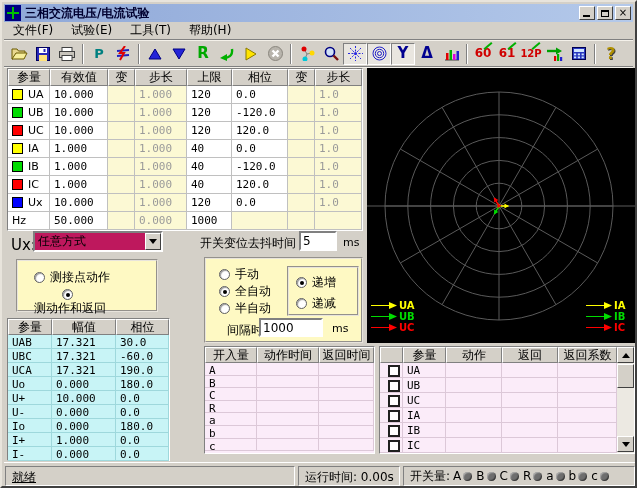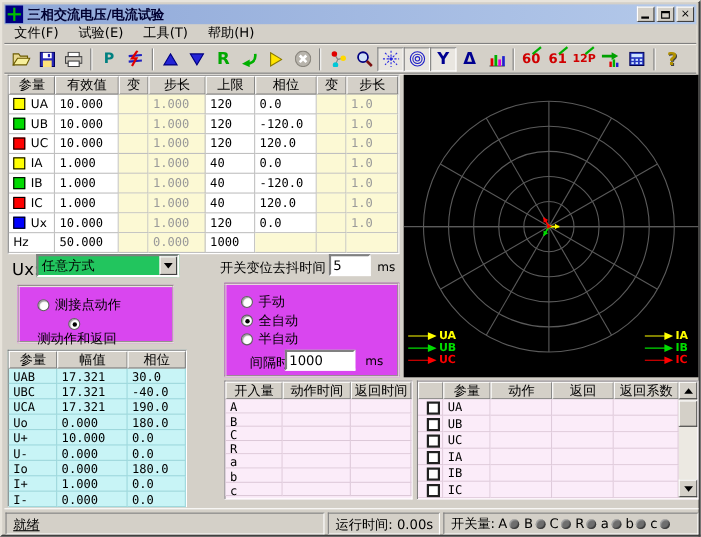--- a/index.html
+++ b/index.html
@@ -41,34 +41,34 @@
   #param-table .h{background:#d4d0c8;border:1px solid;border-color:#fff #808080 #808080 #fff;
     text-align:center;line-height:15px;font-size:12px;overflow:hidden;}
   #param-table .c{border-right:1px solid #c0c0c0;border-bottom:1px solid #c0c0c0;
     padding:2px 0 0 4px;white-space:nowrap;overflow:hidden;font-family:"DejaVu Sans Mono",monospace;}
   #param-table .var{background:#fcf9d4;}
   #param-table .step{background:#fcf9d4;color:#9a9a9a;}
   .swatch{display:inline-block;width:11px;height:11px;border:1px solid #000;vertical-align:-2px;margin-right:5px;}
 
   
   #ux-label{position:absolute;left:9px;top:234px;font-size:15px;}
-  #ux-combo{position:absolute;left:31px;top:229px;width:130px;height:21px;background:#22c55e;
+  #ux-combo{position:absolute;left:31px;top:229px;width:130px;height:21px;background:#be185d;
     border:2px solid;border-color:#808080 #fff #fff #808080;display:flex;align-items:center;}
   #ux-combo .val{flex:1;font-size:12px;padding-left:3px;white-space:nowrap;overflow:hidden;}
   .combo-btn{width:16px;height:100%;background:#d4d0c8;border:1px solid;border-color:#fff #404040 #404040 #fff;
     display:flex;align-items:center;justify-content:center;}
   .down-arrow{width:0;height:0;border-left:4px solid transparent;border-right:4px solid transparent;border-top:5px solid #000;}
   .field{background:#fff;border:2px solid;border-color:#808080 #fff #fff #808080;font-size:12px;padding:0 2px;
     font-family:"DejaVu Sans","Liberation Sans",sans-serif;}
   #debounce-label{position:absolute;left:198px;top:233px;font-size:12px;}
   #debounce-input{position:absolute;left:297px;top:229px;width:38px;height:20px;}
   #debounce-unit{position:absolute;left:341px;top:234px;font-size:11px;}
 
   
-  .groupbox{position:absolute;border:2px groove #e8e4dc;background:#d946ef;}
+  .groupbox{position:absolute;border:2px groove #e8e4dc;background:#fef9c3;}
   #group-measure{left:14px;top:257px;width:142px;height:53px;}
   #group-run{left:202px;top:255px;width:159px;height:86px;}
   #group-dir{position:absolute;left:81px;top:7px;width:72px;height:50px;border:2px groove #e8e4dc;}
   .radio-row{position:absolute;display:flex;align-items:center;font-size:12px;white-space:nowrap;}
   .radio{width:11px;height:11px;border-radius:50%;background:#fff;border:1px solid #606060;
     box-shadow:inset 1px 1px 1px rgba(0,0,0,.4);margin-right:5px;position:relative;flex:0 0 auto;}
   .radio.selected::after{content:"";position:absolute;left:3px;top:3px;width:4px;height:4px;border-radius:50%;background:#000;}
   #interval-label{position:absolute;left:9px;top:63px;font-size:12px;margin-left:12px;}
   #interval-input{position:absolute;left:53px;top:59px;width:64px;height:19px;}
   #interval-unit{position:absolute;left:126px;top:63px;font-size:11px;}
@@ -406,20 +406,30 @@
       <span class="radio"></span>
       <span>手动</span>
     </div>
     <div class="radio-row" style="left:13px;top:24px;">
       <span class="radio selected"></span>
       <span>全自动</span>
     </div>
     <div class="radio-row" style="left:13px;top:41px;">
       <span class="radio"></span>
       <span>半自动</span>
+    </div>
+    <div id="group-dir">
+      <div class="radio-row" style="left:7px;top:6px;">
+        <span class="radio selected"></span>
+        <span>递增</span>
+      </div>
+      <div class="radio-row" style="left:7px;top:27px;">
+        <span class="radio"></span>
+        <span>递减</span>
+      </div>
     </div>
     <span id="interval-label">间隔时间</span>
     <input id="interval-input" class="field" value="1000" style="">
     <span id="interval-unit">ms</span>
   </div>
 
   <div id="phasor">
     <svg id="phasor-svg" width="269" height="275">
         <circle cx="132" cy="138" r="22.8" fill="none" stroke="#5a5a5a"></circle>
         <circle cx="132" cy="138" r="45.6" fill="none" stroke="#5a5a5a"></circle>
@@ -502,21 +512,21 @@
 
   <div id="measure-table">
     <div class="h">参量</div>
     <div class="h">幅值</div>
     <div class="h">相位</div>
     <div class="c">UAB</div>
       <div class="c">17.321</div>
       <div class="c">30.0</div>
     <div class="c">UBC</div>
       <div class="c">17.321</div>
-      <div class="c">-40.0</div>
+      <div class="c">-60.0</div>
     <div class="c">UCA</div>
       <div class="c">17.321</div>
       <div class="c">190.0</div>
     <div class="c">Uo</div>
       <div class="c">0.000</div>
       <div class="c">180.0</div>
     <div class="c">U+</div>
       <div class="c">10.000</div>
       <div class="c">0.0</div>
     <div class="c">U-</div>

